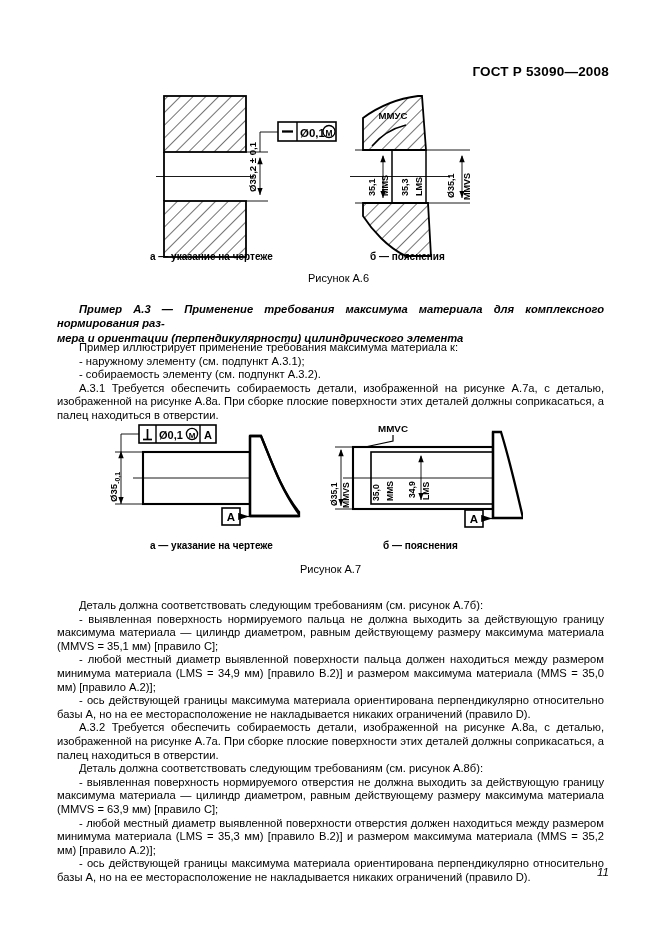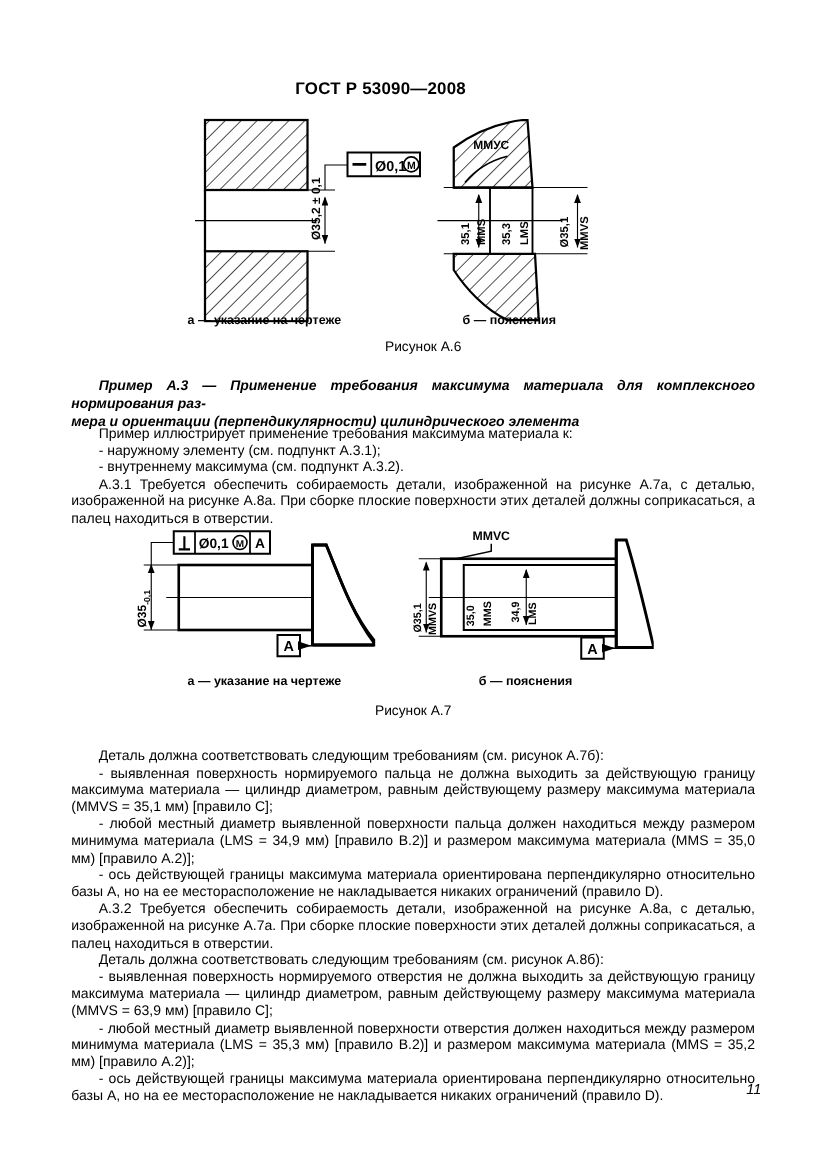--- a/index.html
+++ b/index.html
@@ -12,21 +12,21 @@
   }
   .page{
     position:absolute;inset:0;
     background:#fff;
   }
 
   
   .header{
     position:absolute;
     left:0;right:52px;top:62px;
-    text-align:center;
+    text-align:right;
   }
   .header .std-no{
     font-family:"Liberation Sans", sans-serif;
     font-weight:bold;
     font-size:13.5px;
     letter-spacing:.2px;
   }
 
   
   .body{
@@ -174,21 +174,21 @@
   </div>
 
   <div class="body" style="top:303px;">
     <p class="example">Пример А.3 — Применение требования максимума материала для комплексного нормирования раз-</p>
     <p class="example" style="text-indent:0;">мера и ориентации (перпендикулярности) цилиндрического элемента</p>
   </div>
 
   <div class="body" style="top:341px;">
     <p class="ind">Пример иллюстрирует применение требования максимума материала к:</p>
     <p class="ind">- наружному элементу (см. подпункт А.3.1);</p>
-    <p class="ind">- внутреннему максимума (см. подпункт А.3.2).</p>
+    <p class="ind">- собираемость элементу (см. подпункт А.3.2).</p>
     <p class="ind">А.3.1  Требуется обеспечить собираемость детали, изображенной на рисунке А.7а, с деталью, изображенной на рисунке А.8а. При сборке плоские поверхности этих деталей должны соприкасаться, а палец находиться в отверстии.</p>
   </div>
 
   <div class="fig" style="left:103px;top:424px;width:420px;height:120px;">
     <svg width="420" height="120" viewBox="0 0 420 120">
       <defs>
         <marker id="arrB" markerWidth="9" markerHeight="9" refX="8" refY="3" orient="auto">
           <path d="M0,0 L8,3 L0,6 z" fill="#000"></path>
         </marker>
         <marker id="arrBs" markerWidth="9" markerHeight="9" refX="1" refY="3" orient="auto">

